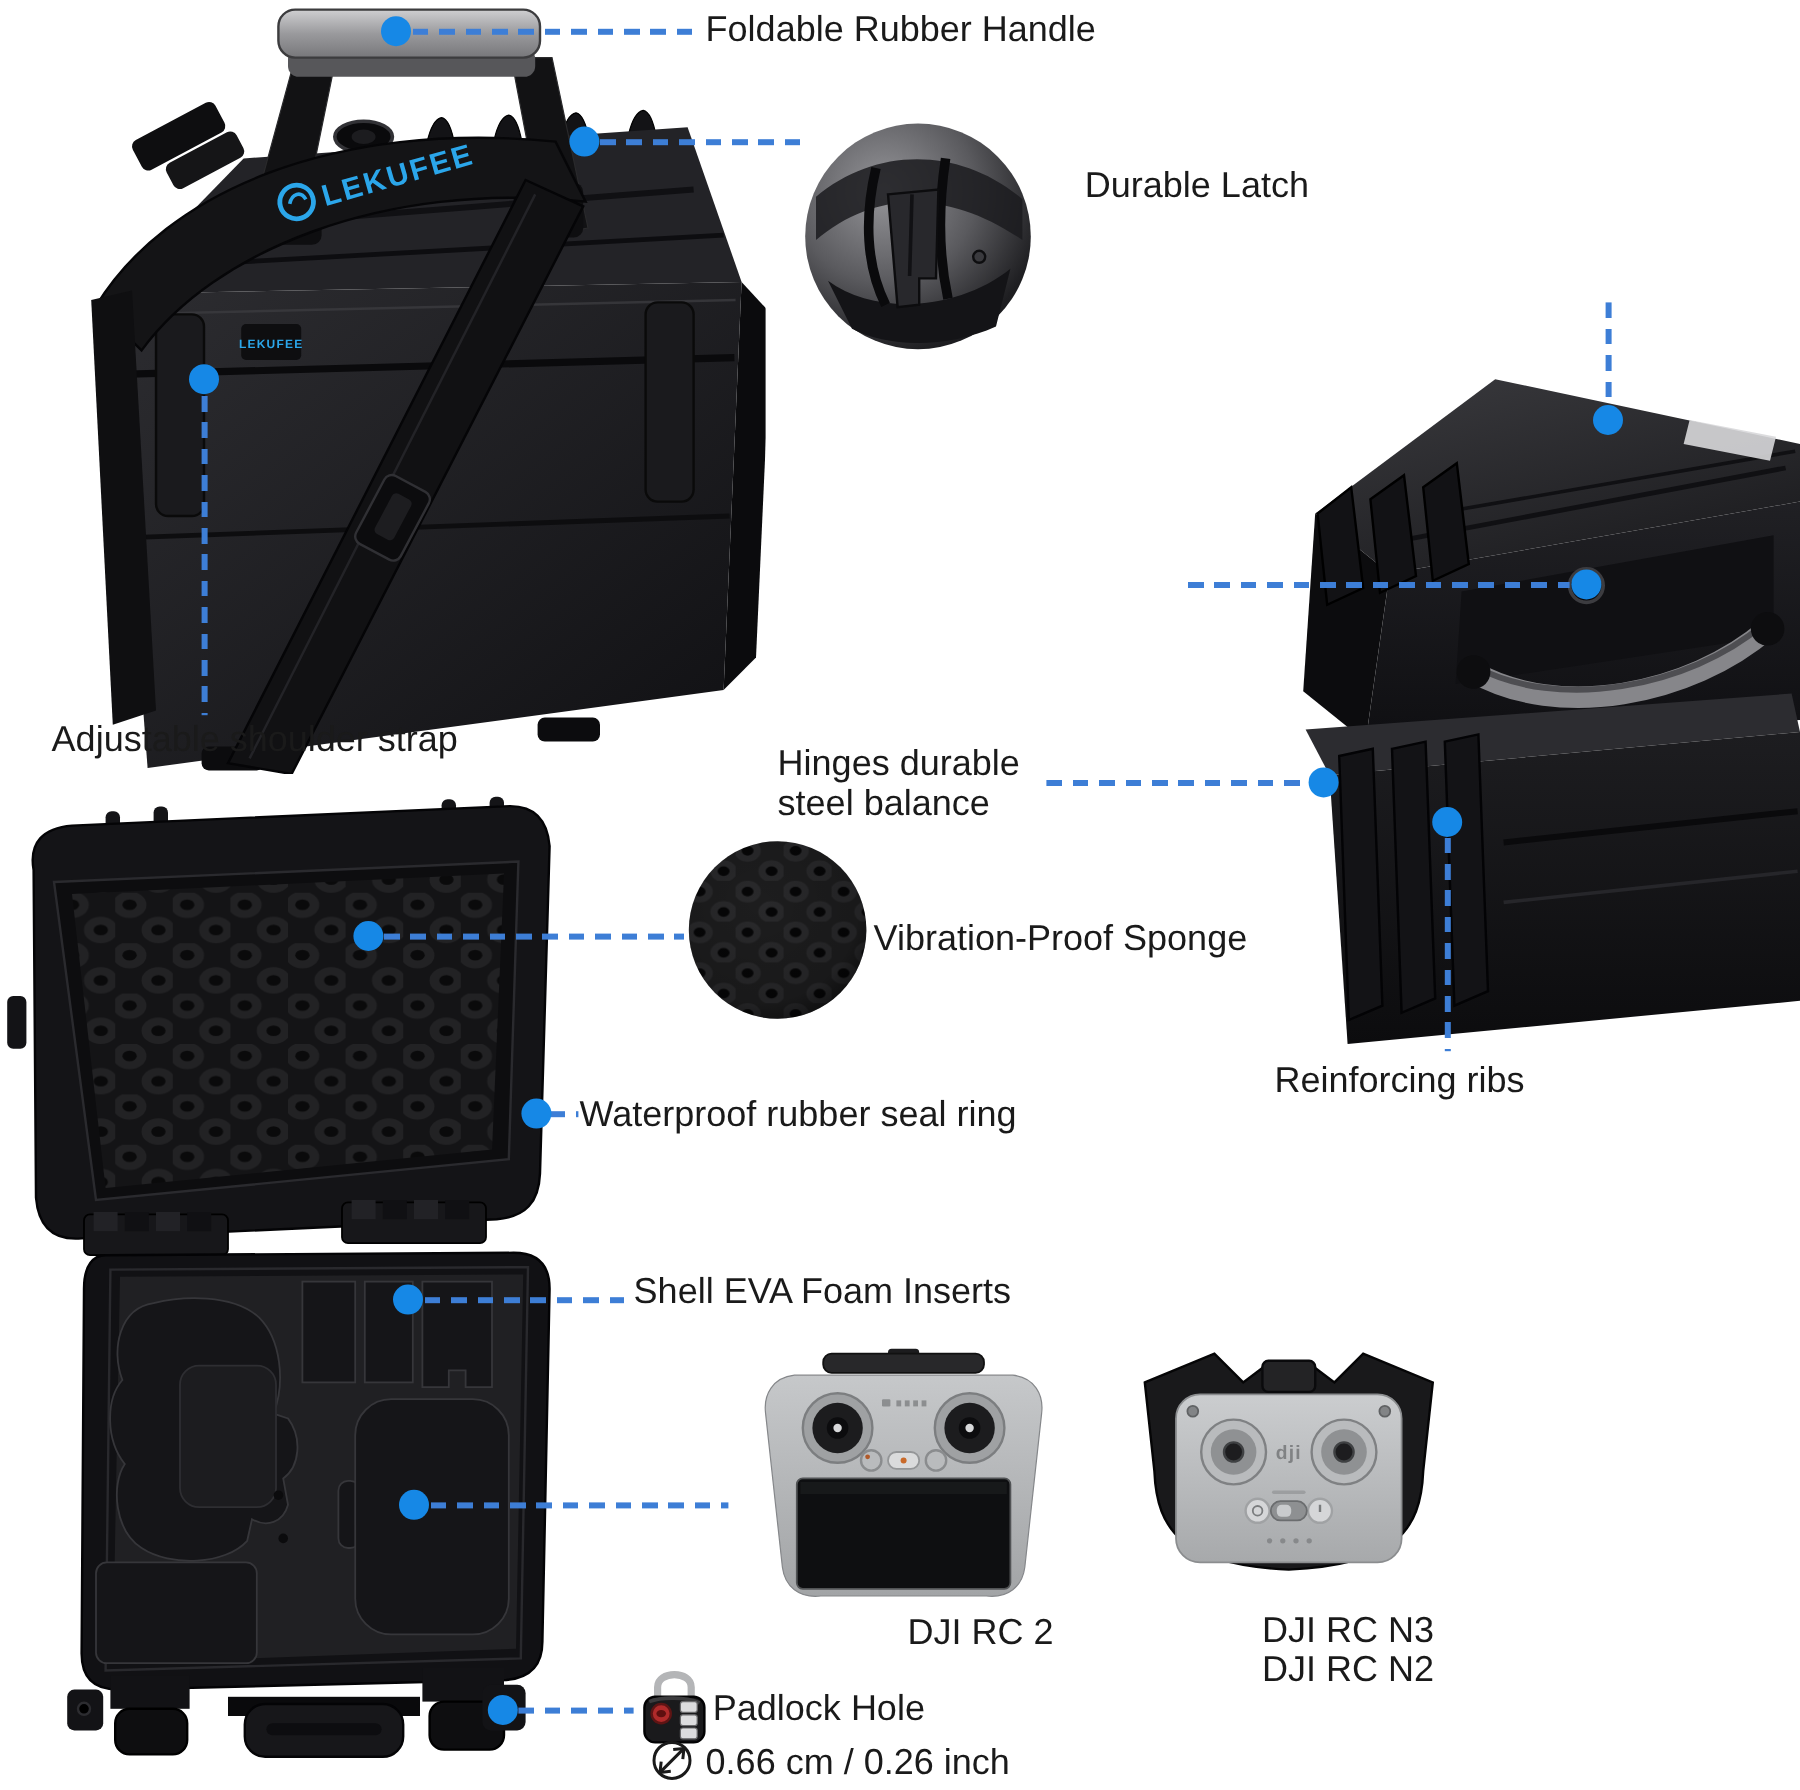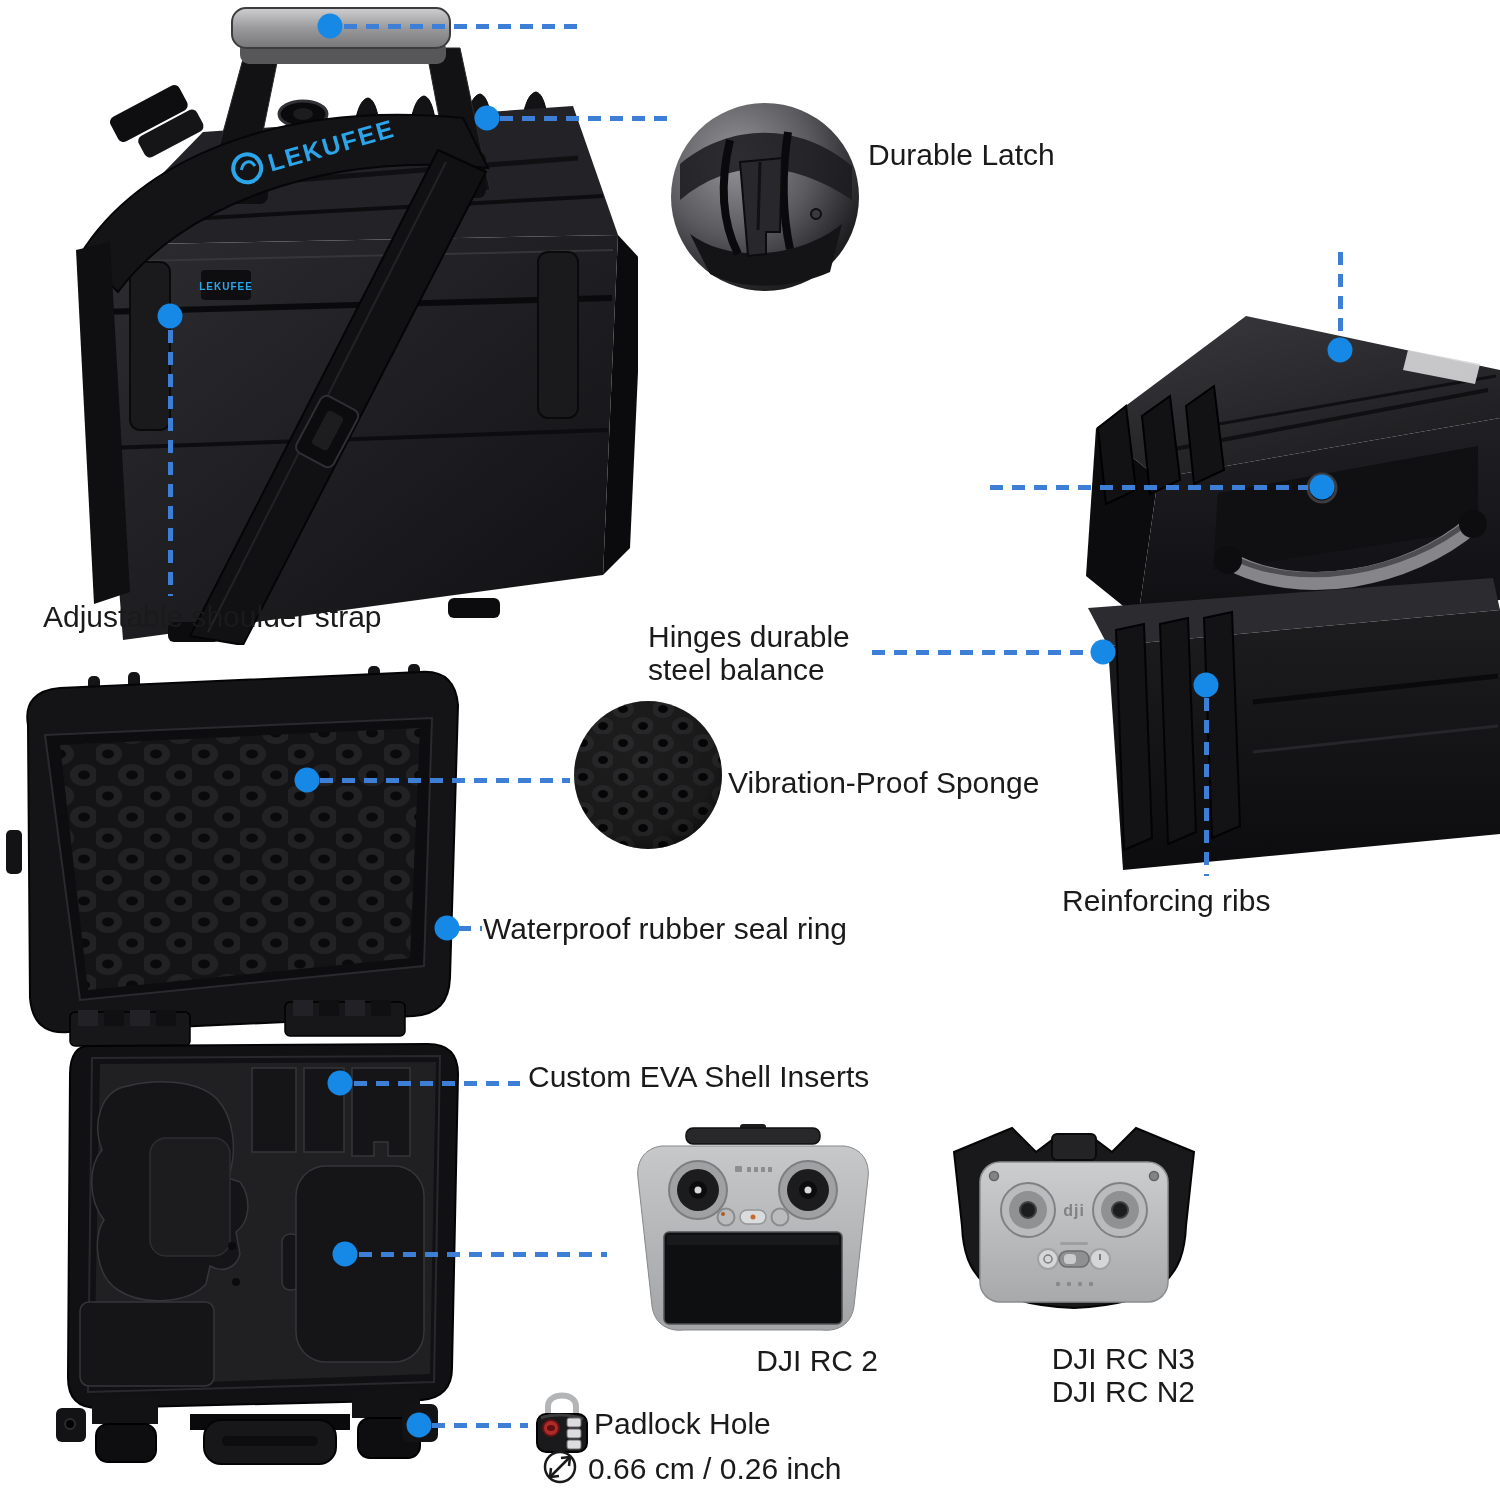--- a/index.html
+++ b/index.html
@@ -362,30 +362,31 @@
   <div class="dot" style="left:1322px;top:487px"></div>
   <div class="dot" style="left:170px;top:316px"></div>
   <div class="dot" style="left:1103px;top:652px"></div>
   <div class="dot" style="left:307px;top:780px"></div>
   <div class="dot" style="left:447px;top:928px"></div>
   <div class="dot" style="left:1206px;top:685px"></div>
   <div class="dot" style="left:340px;top:1083px"></div>
   <div class="dot" style="left:345px;top:1254px"></div>
   <div class="dot" style="left:419px;top:1425px"></div>
 
-  <div class="label" style="left:868px;top:138px">Durable Latch</div>
+  <div class="label" style="left:588px;top:8px">Foldable Rubber Handle</div>
+  <div class="label" style="left:904px;top:138px">Durable Latch</div>
   <div class="label" style="left:43px;top:600px">Adjustable shoulder strap</div>
   <div class="label right" style="left:648px;top:620px;width:214px;line-height:33px">
     <span>Hinges durable</span><br>
     <span>steel balance</span>
   </div>
   <div class="label" style="left:728px;top:766px">Vibration-Proof Sponge</div>
   <div class="label" style="left:483px;top:912px">Waterproof rubber seal ring</div>
   <div class="label" style="left:1062px;top:884px">Reinforcing ribs</div>
-  <div class="label" style="left:528px;top:1060px">Custom EVA Shell Inserts</div>
+  <div class="label" style="left:528px;top:1060px">Shell EVA Foam Inserts</div>
   <div class="label center" style="left:628px;top:1344px;width:250px">DJI RC 2</div>
   <div class="label center" style="left:955px;top:1342px;width:240px">
     <div>DJI RC N3</div>
     <div>DJI RC N2</div>
   </div>
   <div class="label" style="left:594px;top:1407px">Padlock Hole</div>
   <div class="label" style="left:588px;top:1452px">0.66 cm / 0.26 inch</div>
 
 </div>
 

